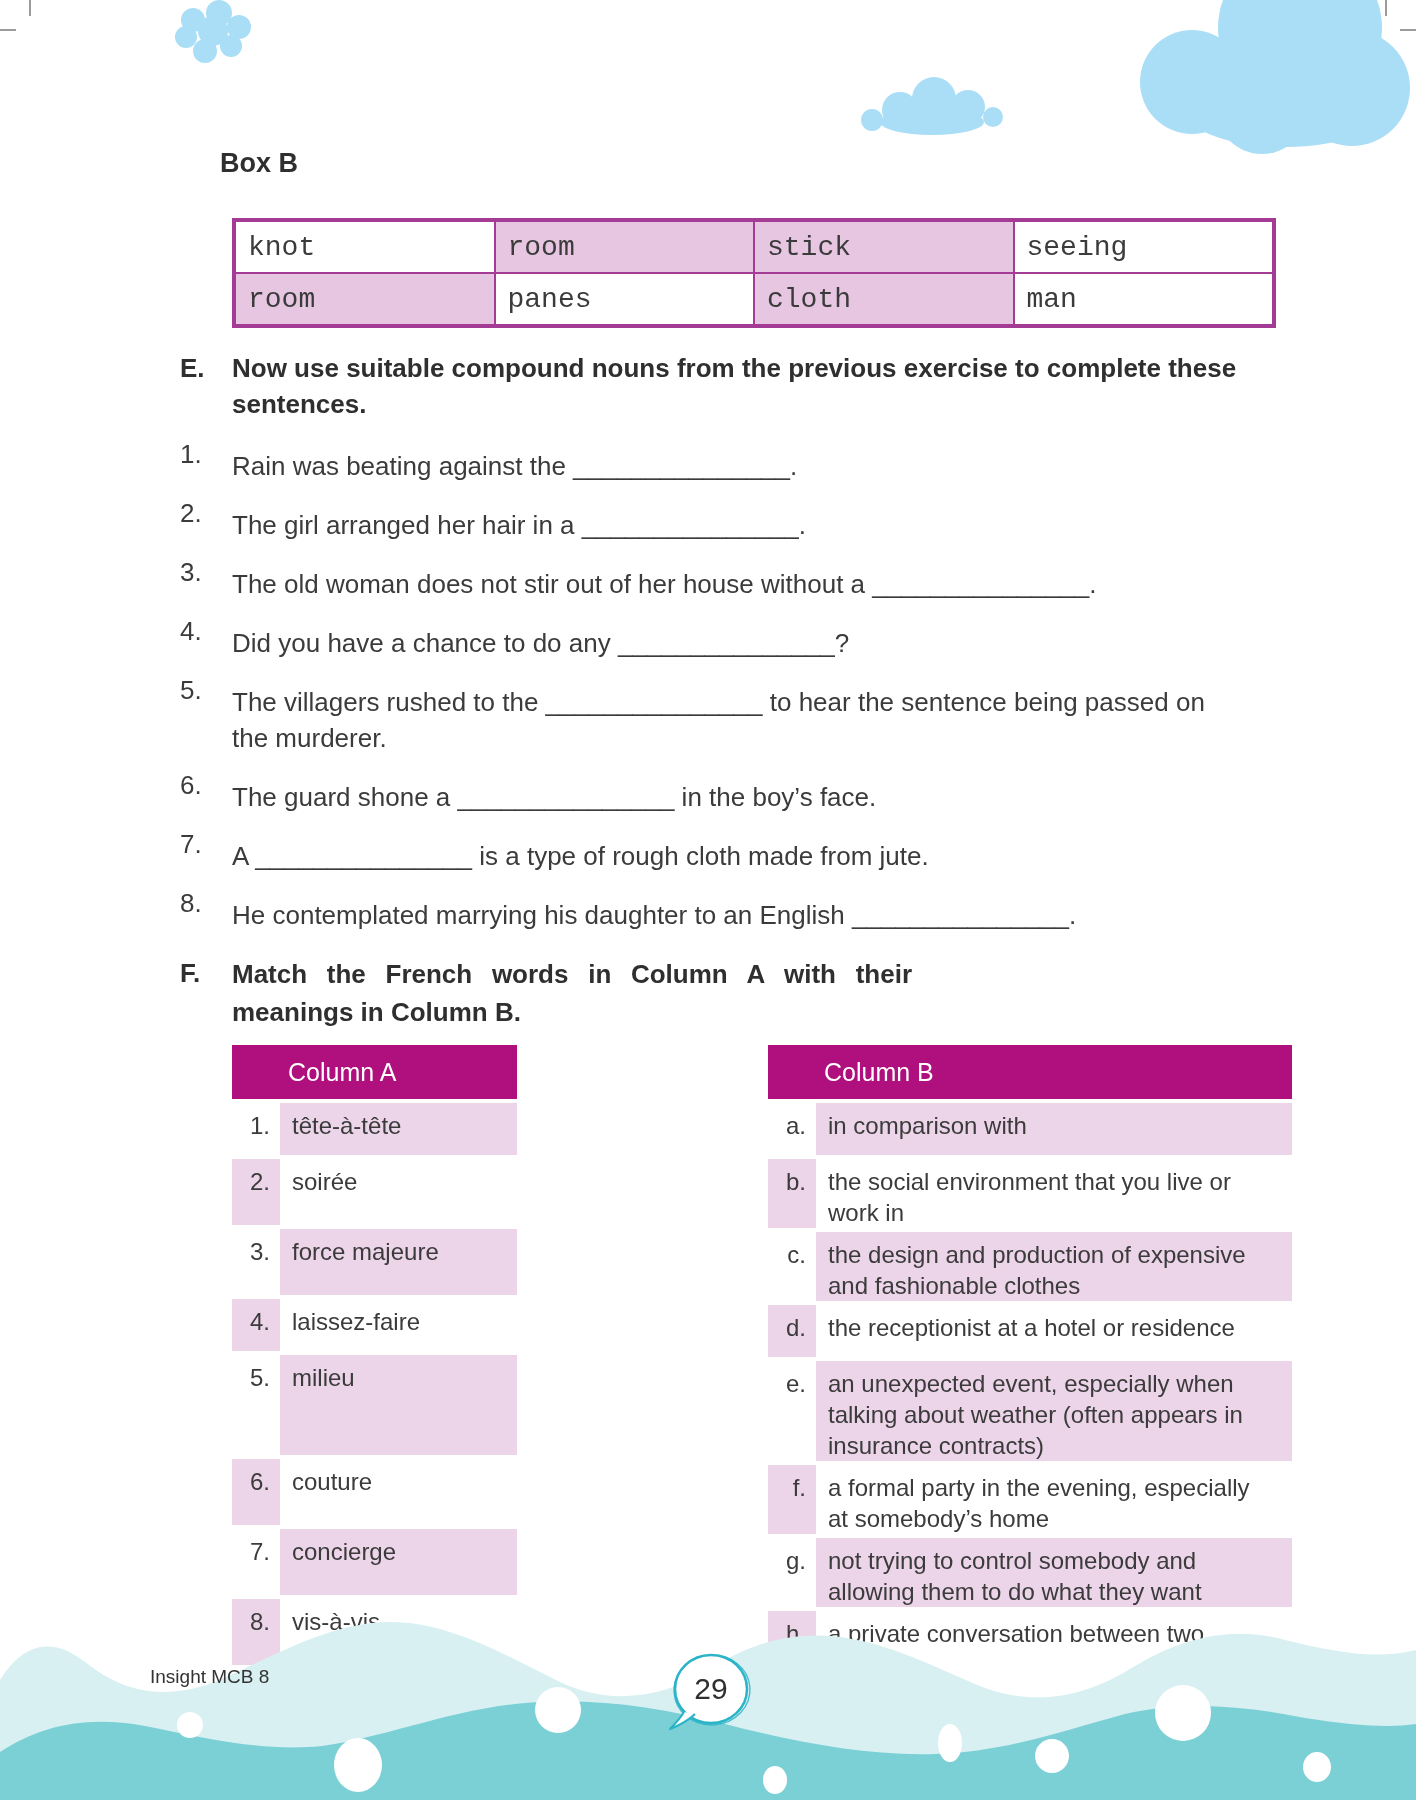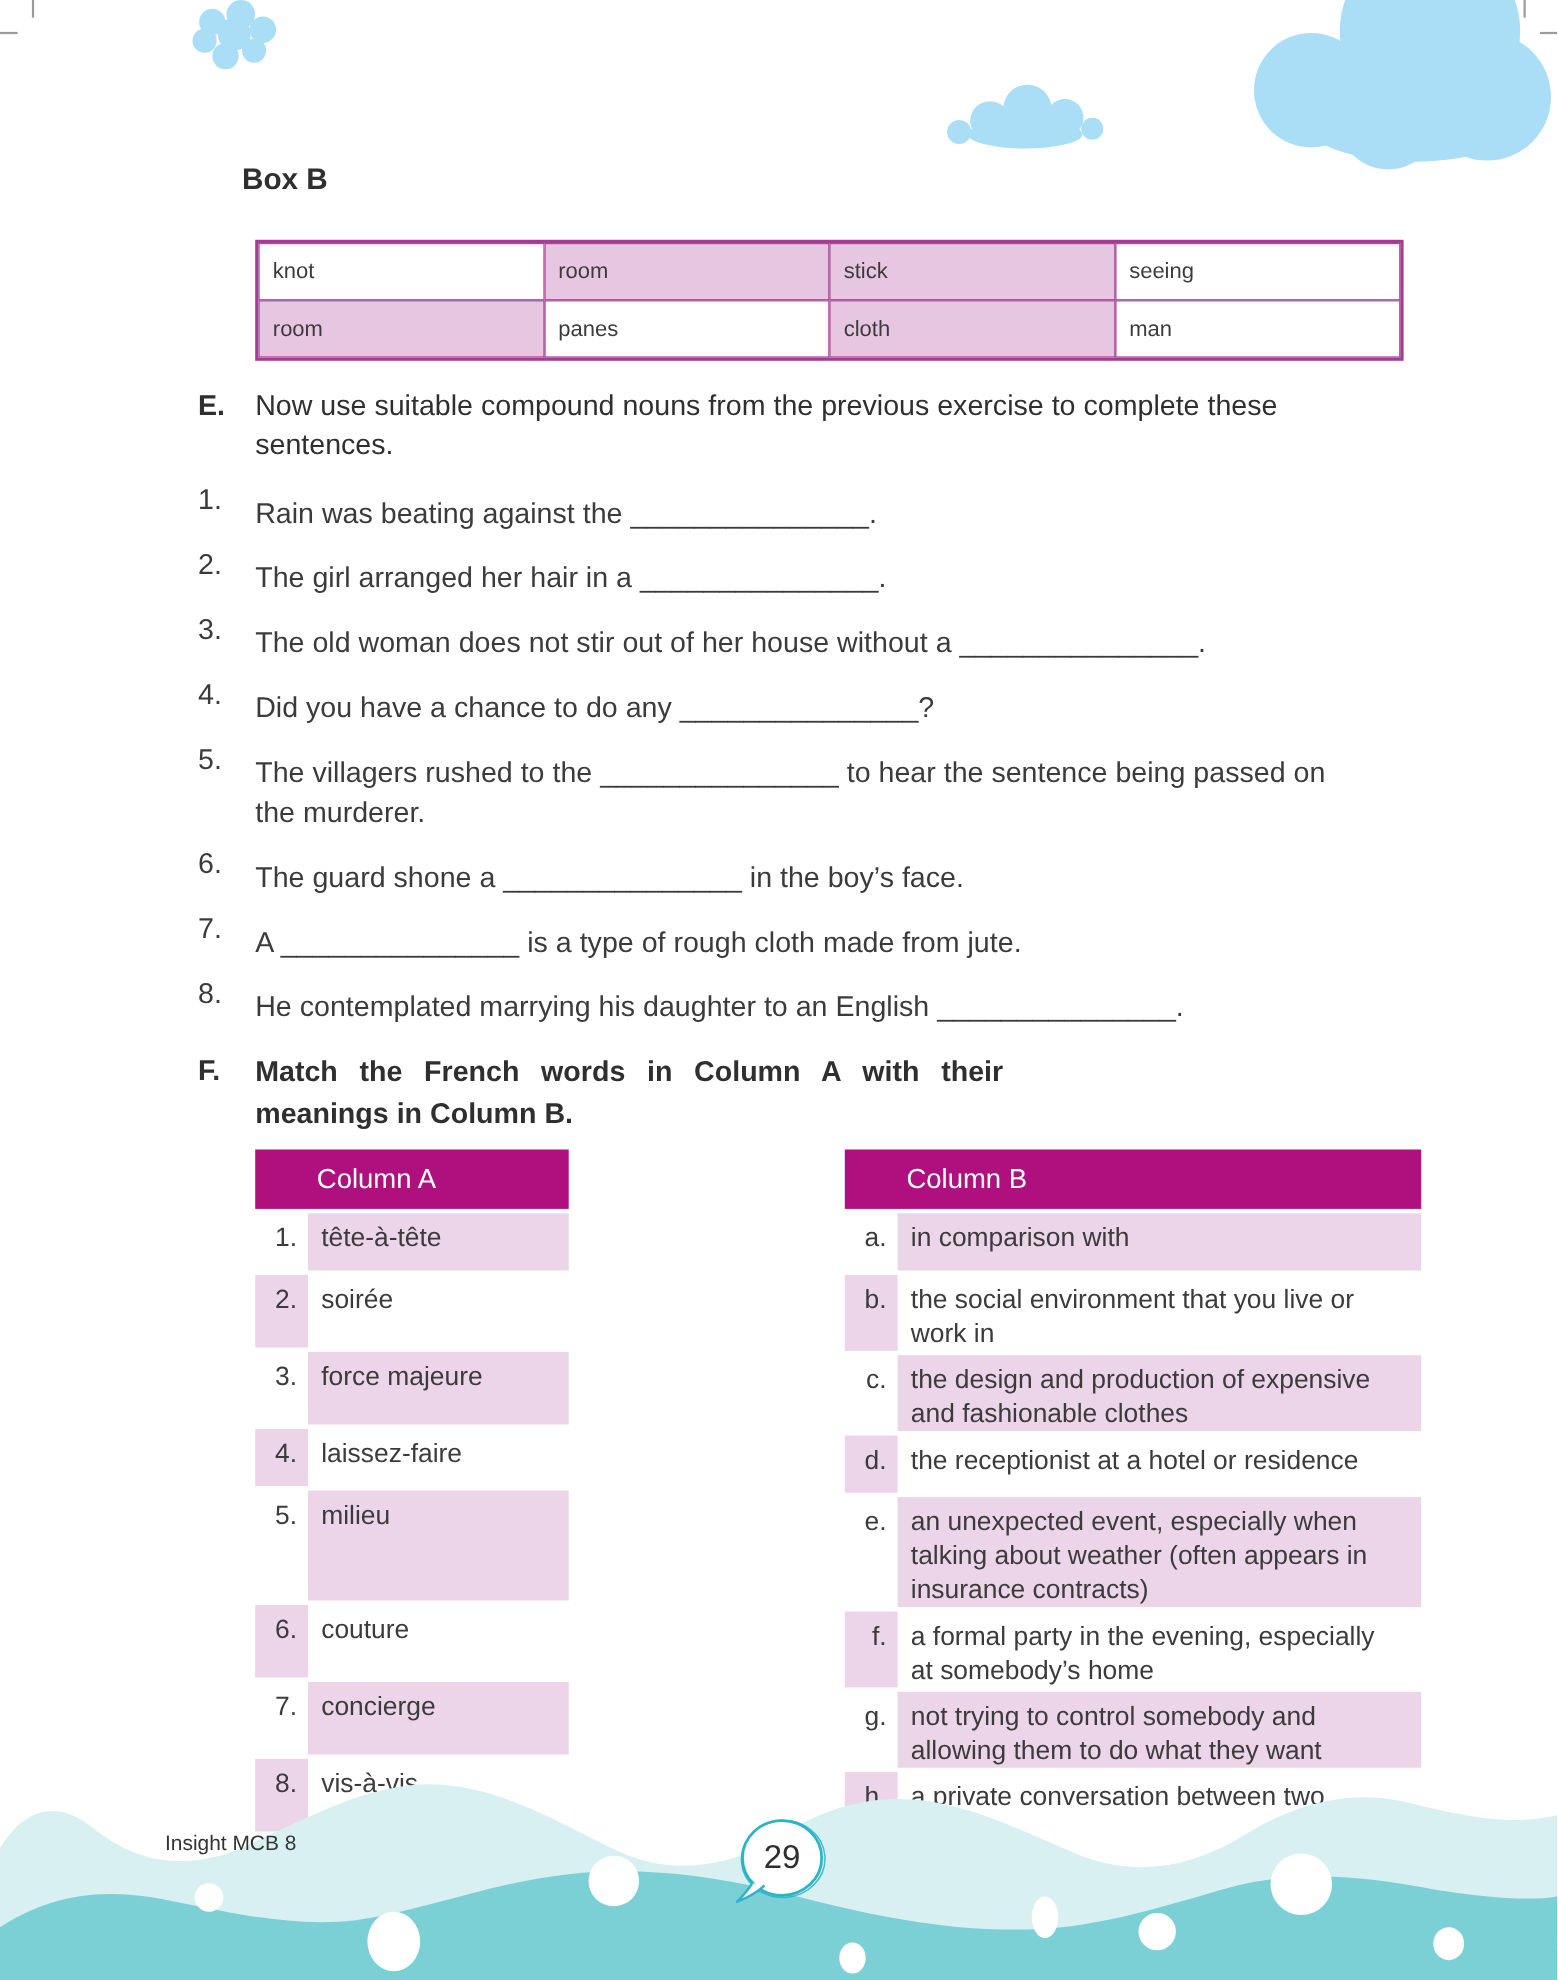--- a/index.html
+++ b/index.html
@@ -10,28 +10,28 @@
   .cropmark{position:absolute;background:#9b9b9b;}
 
   
   .cloud-svg{position:absolute;left:0;top:0;}
 
   
   .box-b-label{position:absolute;left:220px;top:148px;font-size:27px;font-weight:bold;color:#2f2f2f;}
   .box-b-table{position:absolute;left:232px;top:218px;width:1038px;border:3px solid #a43b94;
                display:grid;grid-template-columns:repeat(4,1fr);background:#ffffff;}
   .box-b-cell{height:52px;border:1.5px solid #a43b94;display:flex;align-items:center;
-              padding-left:12px;font-size:20px;box-sizing:border-box;}
+              padding-left:12px;font-size:28px;box-sizing:border-box;font-family:Liberation Mono, monospace;}
   .box-b-cell.pink{background:#e7c6e2;}
 
   
   .content{position:absolute;left:180px;top:350px;width:1092px;}
   .head-row{display:flex;}
   .marker{width:52px;flex:none;font-weight:bold;font-size:26px;line-height:36px;color:#2f2f2f;}
-  .e-heading{font-weight:normal;font-size:26px;line-height:36px;white-space:pre-line;width:1040px;color:#2f2f2f;}
+  .e-heading{font-weight:bold;font-size:26px;line-height:36px;white-space:pre-line;width:1040px;color:#2f2f2f;}
   .list{margin-top:14px;}
   .list-item{display:flex;margin-bottom:11px;}
   .item-num{width:52px;flex:none;font-size:26px;line-height:36px;}
   .item-text{font-size:26px;line-height:36px;white-space:pre-line;margin-top:12px;}
   .f-block{margin-top:22px;}
   .f-heading{font-weight:bold;font-size:26px;line-height:38px;width:680px;text-align:justify;color:#2f2f2f;}
 
   
   .tables{position:relative;margin-top:14px;height:640px;}
   .match-table{position:absolute;top:0;}

